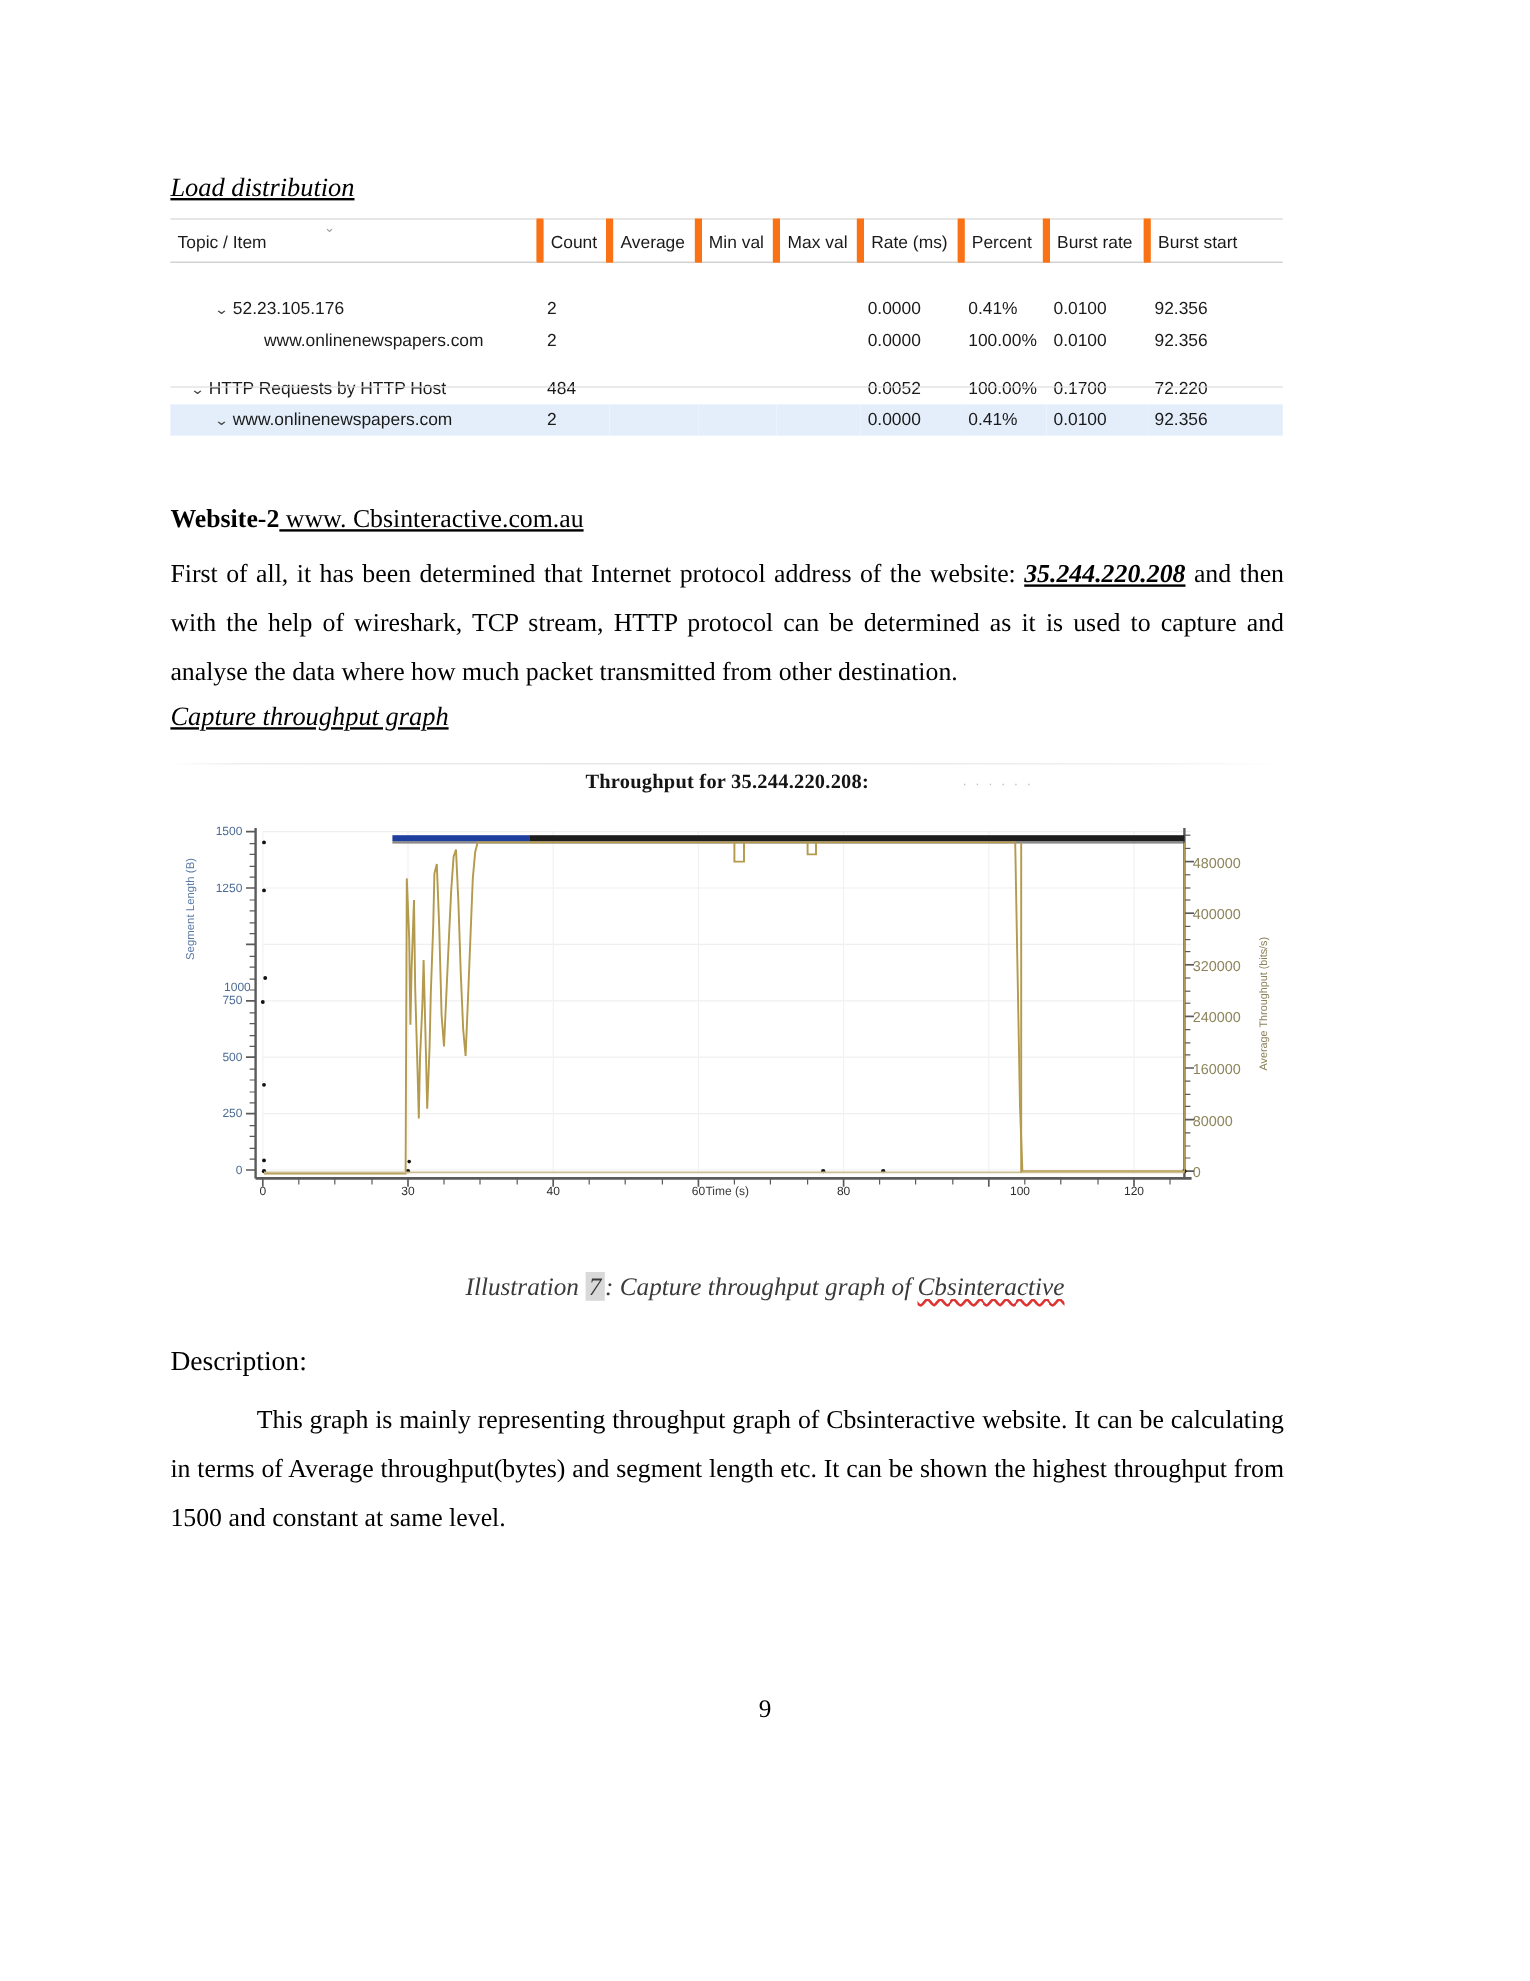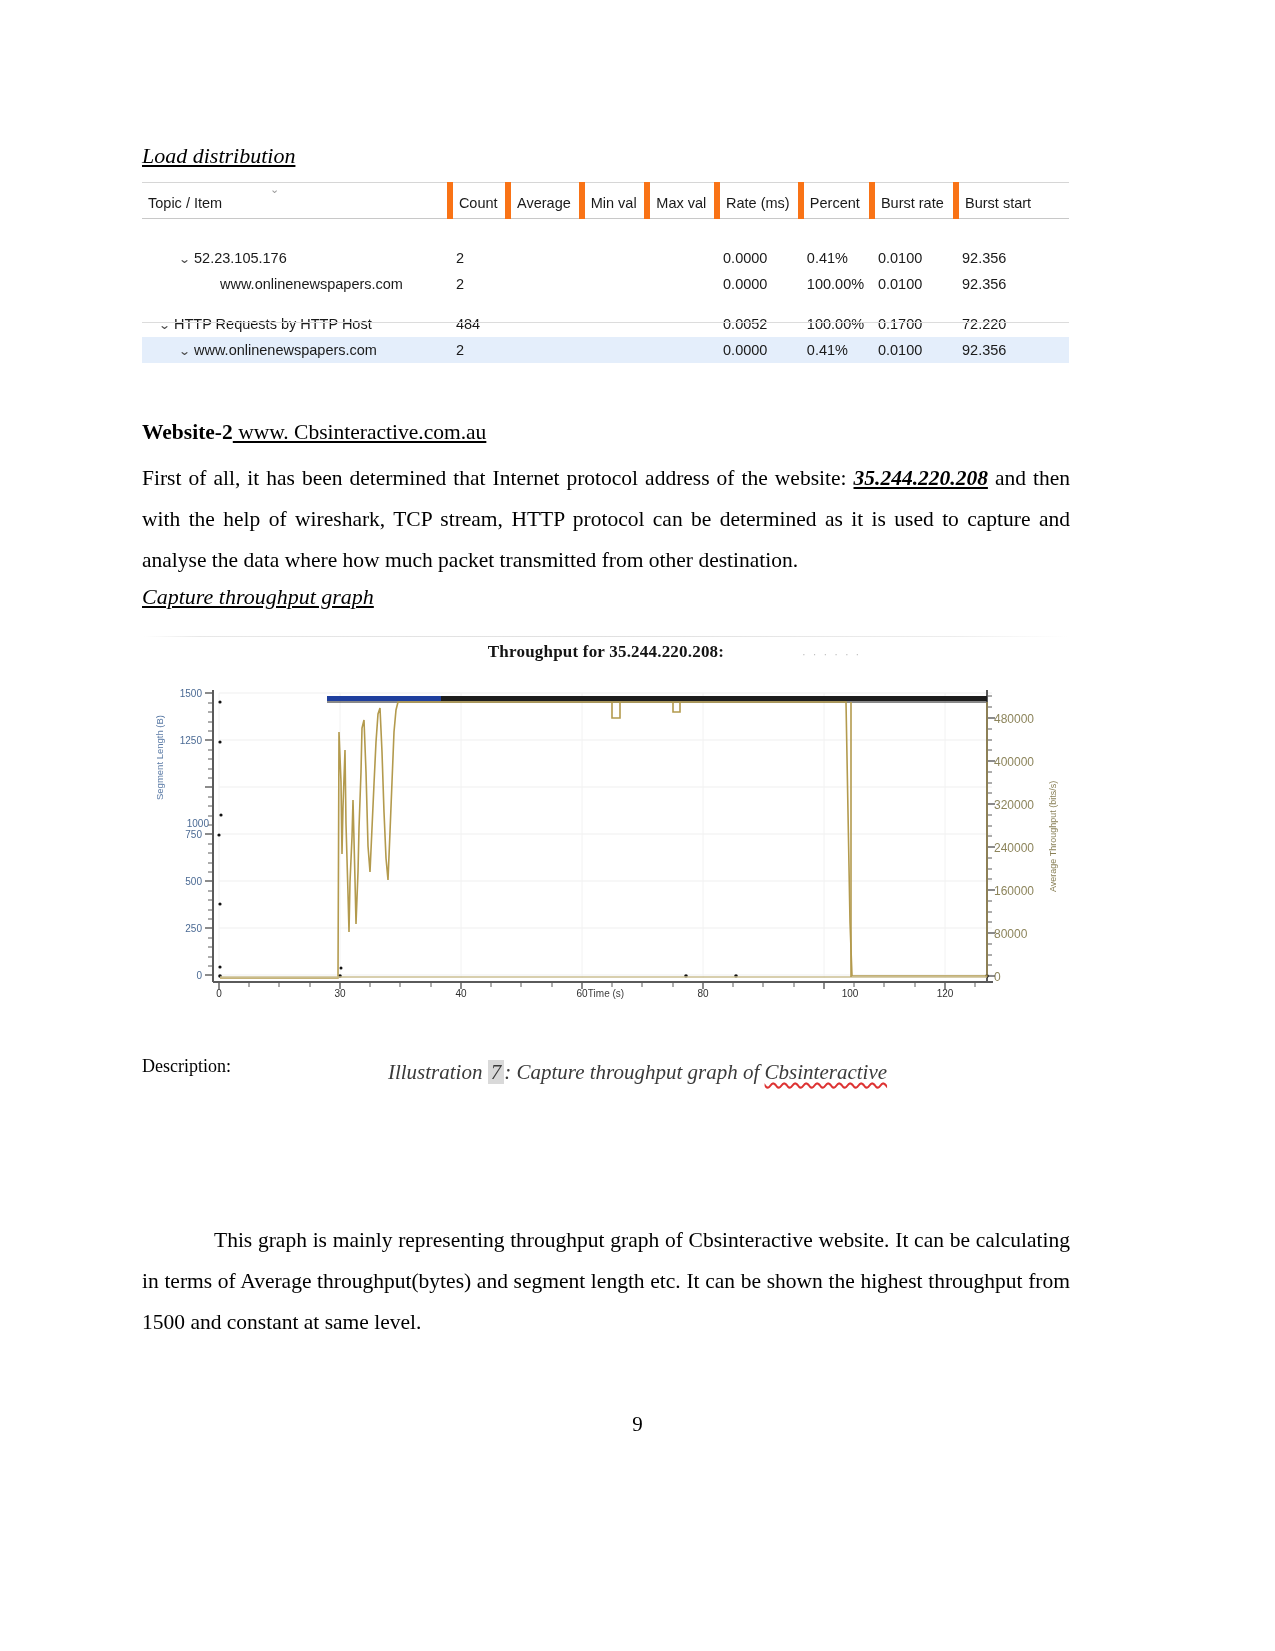--- a/index.html
+++ b/index.html
@@ -238,27 +238,27 @@
     text-decoration: underline;
     text-decoration-style: wavy;
     text-decoration-color: #d33;
     text-underline-offset: 3px;
   }
 
   
   #desc-label {
     position: absolute;
     left: 142px;
-    top: 1056px;
-    font-size: 18px;
+    top: 1122px;
+    font-size: 23px;
   }
   #desc-par {
     position: absolute;
     left: 142px;
-    top: 1220px;
+    top: 1163px;
     width: 928px;
     text-indent: 72px;
   }
 
   #page-number {
     position: absolute;
     left: 0; top: 1412px; width: 1275px;
     text-align: center;
     font-family: "Liberation Serif", serif;
     font-size: 21px;

